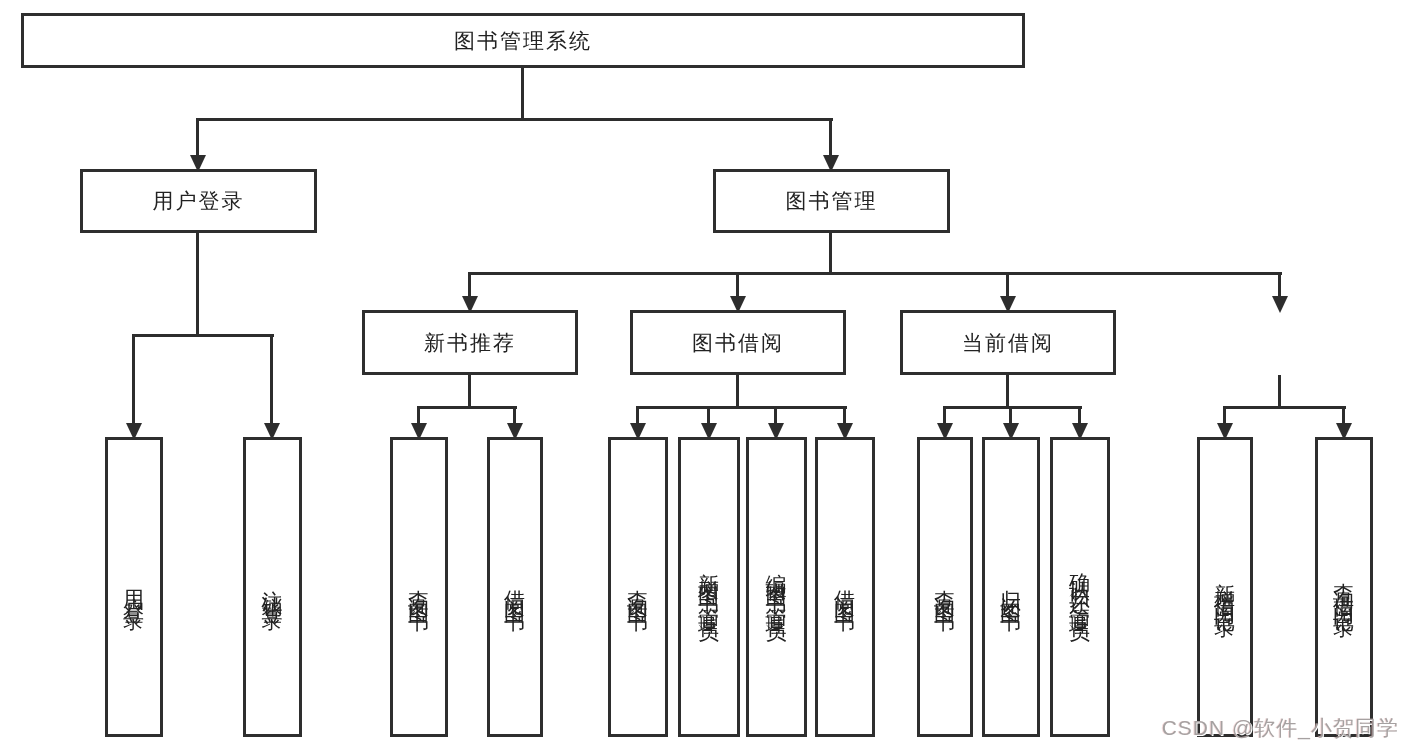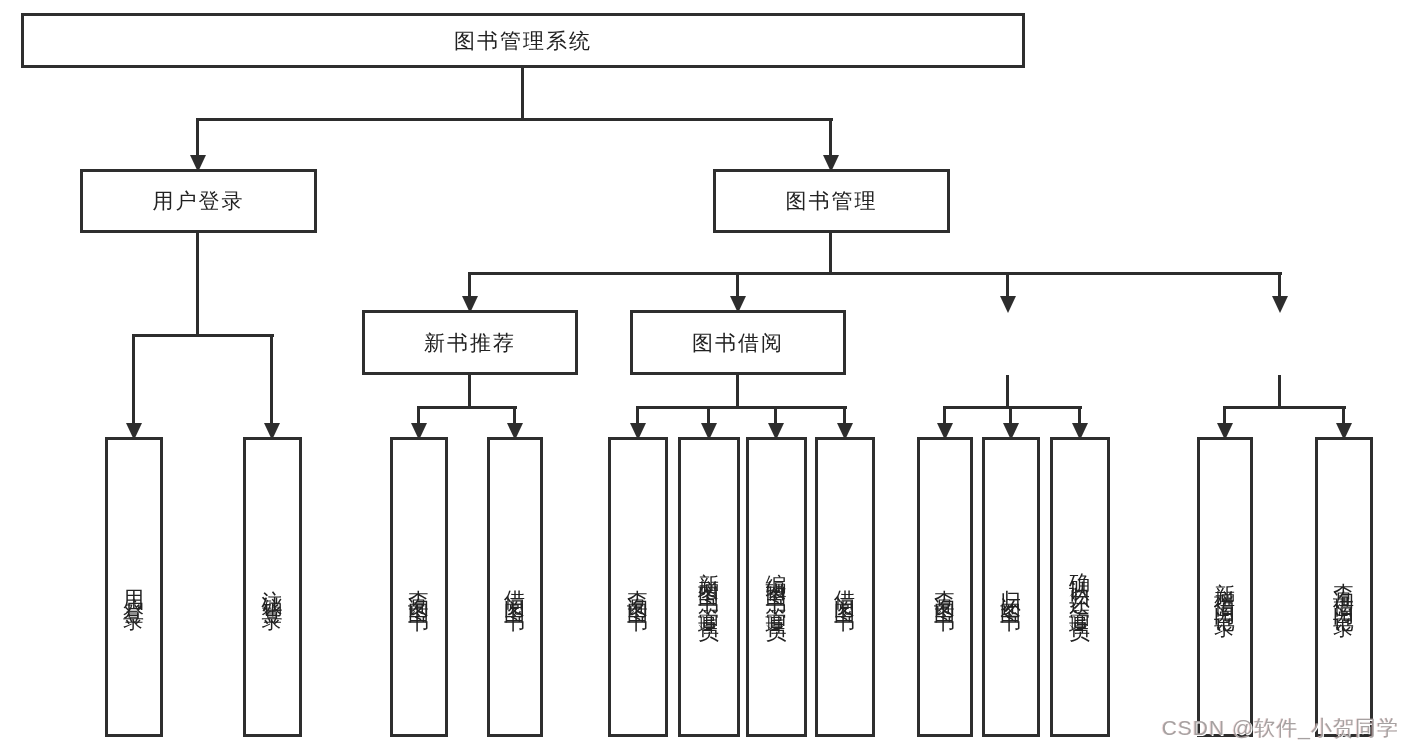--- a/index.html
+++ b/index.html
@@ -128,20 +128,23 @@
     </div>
     <div class="node h" style="left: 713px; top: 169px; width: 237px; height: 64px;">
       <span class="lbl">图书管理</span>
     </div>
     <div class="node h" style="left: 630px; top: 310px; width: 216px; height: 65px;">
       <span class="lbl">图书借阅</span>
     </div>
     <div class="node h" style="left: 362px; top: 310px; width: 216px; height: 65px;">
       <span class="lbl">新书推荐</span>
     </div>
+    <div class="node h" style="left: 900px; top: 310px; width: 216px; height: 65px;">
+      <span class="lbl">当前借阅</span>
+    </div>
     <div class="node v" style="left: 105px; top: 437px; width: 58px; height: 300px;">
       <span class="lbl">用户登录</span>
     </div>
     <div class="node v" style="left: 243px; top: 437px; width: 59px; height: 300px;">
       <span class="lbl">注销登录</span>
     </div>
     <div class="node v" style="left: 390px; top: 437px; width: 58px; height: 300px;">
       <span class="lbl">查询图书</span>
     </div>
     <div class="node v" style="left: 487px; top: 437px; width: 56px; height: 300px;">

